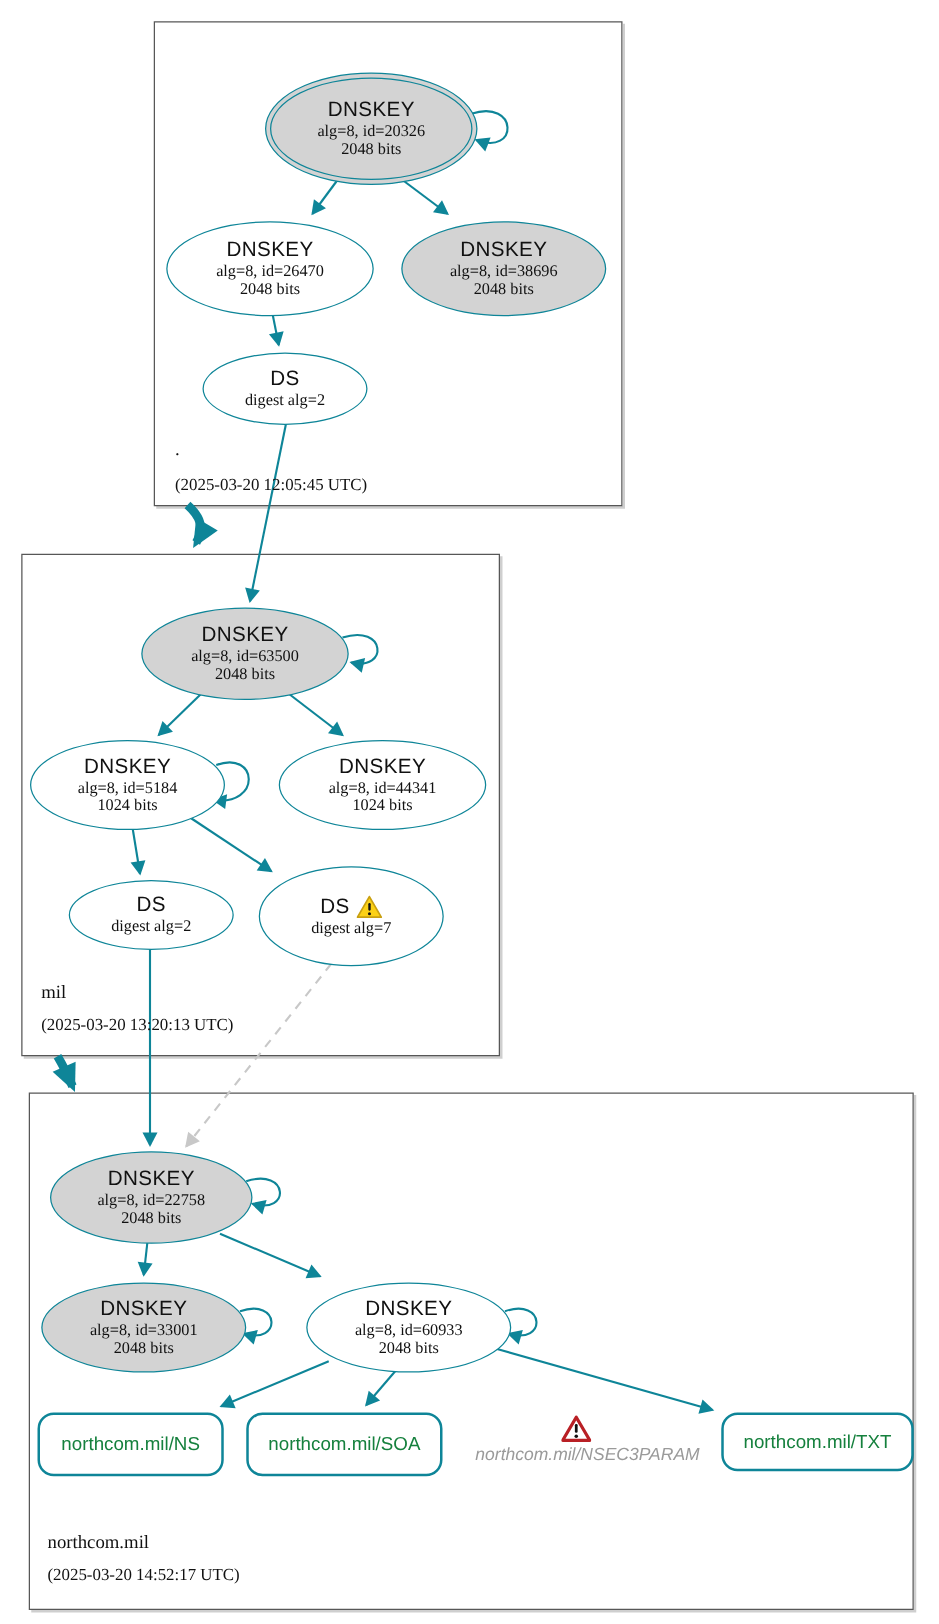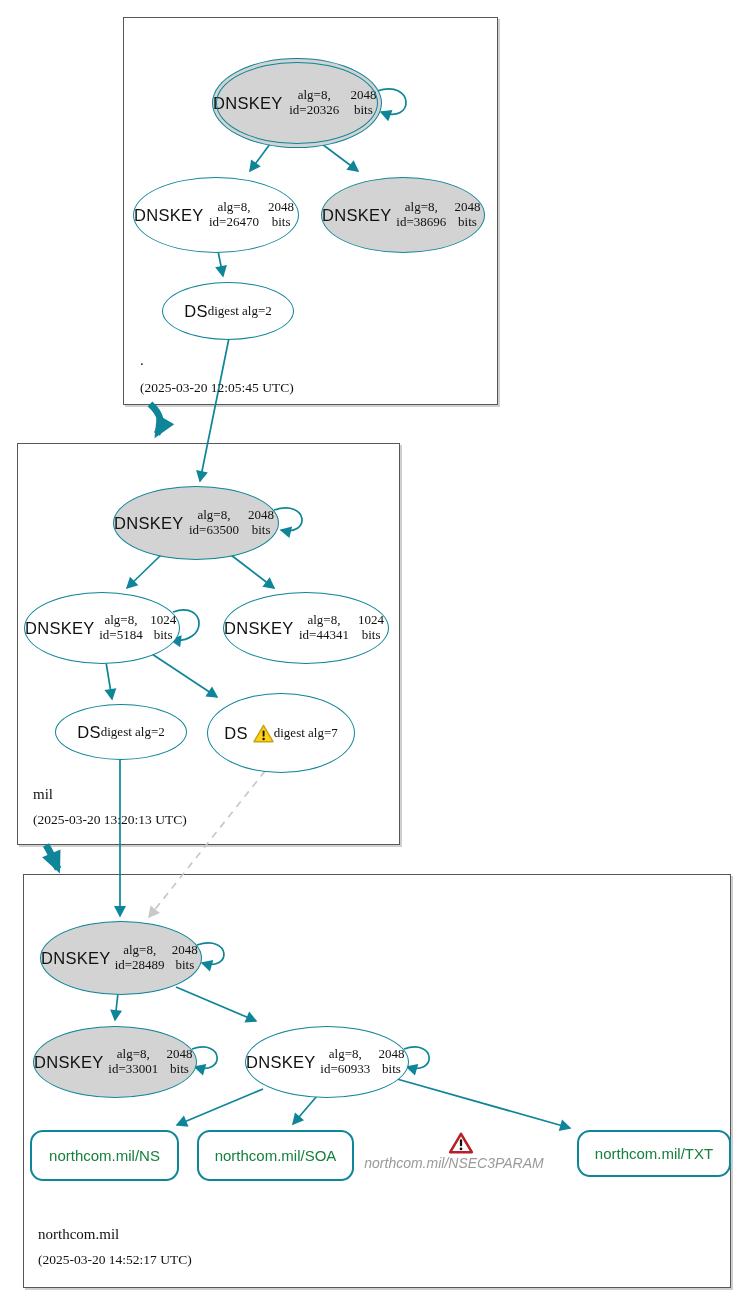--- a/index.html
+++ b/index.html
@@ -1,21 +1,21 @@
 <!DOCTYPE html>
 <html><head>
 <meta charset="utf-8">
 <style>
   html,body{margin:0;padding:0;background:#ffffff;}
   .canvas{position:relative;width:751px;height:1299px;background:#ffffff;overflow:hidden;
           font-family:"Liberation Serif", serif;}
   .zone-box{position:absolute;border:1px solid #575757;background:transparent;
             box-shadow:2px 2px 0 0 #cfcfcf;}
   .edges{position:absolute;left:0;top:0;width:751px;height:1299px;}
-  .node{position:absolute;display:flex;flex-direction:row;align-items:center;justify-content:center;
+  .node{position:absolute;display:flex;flex-direction:column;align-items:center;justify-content:center;
         border:1.7px solid #0e8598;border-radius:50%;background:#ffffff;text-align:center;line-height:1.12;}
   .node.gray{background:#d3d3d3;}
   .inner-ring{position:absolute;inset:3px;border:1.7px solid #0e8598;border-radius:50%;pointer-events:none;}
   .ntitle{font-family:"Liberation Sans", sans-serif;font-size:16.5px;color:#111;letter-spacing:.3px;}
   .ndetail{font-family:"Liberation Serif", serif;font-size:13px;color:#111;}
   .title-row{display:flex;align-items:center;gap:5px;}
   .rrset{position:absolute;display:flex;align-items:center;justify-content:center;
          border:2px solid #0e8598;border-radius:13px;background:#fff;
          font-family:"Liberation Sans", sans-serif;font-size:15px;color:#15803d;}
   .zone-name{position:absolute;font-family:"Liberation Serif", serif;font-size:15px;color:#111;}
@@ -137,21 +137,21 @@
       </span>
     </div>
     <div class="ndetail">digest alg=7</div>
   </div>
 
   <div class="zone-name" style="left:33px;top:786px;">mil</div>
   <div class="zone-ts" style="left:33px;top:812px;">(2025-03-20 13:20:13 UTC)</div>
 
   <div class="node gray" style="left:40px;top:921px;width:160px;height:72px;">
     <div class="ntitle">DNSKEY</div>
-    <div class="ndetail">alg=8, id=28489</div>
+    <div class="ndetail">alg=8, id=22758</div>
     <div class="ndetail">2048 bits</div>
   </div>
 
   <div class="node gray" style="left:33px;top:1026px;width:162px;height:70px;">
     <div class="ntitle">DNSKEY</div>
     <div class="ndetail">alg=8, id=33001</div>
     <div class="ndetail">2048 bits</div>
   </div>
 
   <div class="node" style="left:245px;top:1026px;width:162px;height:70px;">
@@ -168,21 +168,21 @@
     <span>northcom.mil/SOA</span>
   </div>
 
   <span class="icon" style="position:absolute;left:449px;top:1132px;">
     <svg width="24" height="22" viewBox="0 0 24 22">
       <path d="M12 1.8 L22.8 20.2 H1.2 Z" fill="#ffffff" stroke="#b92025" stroke-width="2.6" stroke-linejoin="round"></path>
       <rect x="10.9" y="7.2" width="2.2" height="7" rx="1" fill="#111"></rect>
       <circle cx="12" cy="16.9" r="1.4" fill="#111"></circle>
     </svg>
   </span>
-  <div class="missing-rrset" style="left:364px;top:1155px;">northcom.mil/NSEC3PARAM</div>
+  <div class="missing-rrset" style="left:380px;top:1155px;">northcom.mil/NSEC3PARAM</div>
 
   <div class="rrset" style="left:577px;top:1130px;width:150px;height:43px;">
     <span>northcom.mil/TXT</span>
   </div>
 
   <div class="zone-name" style="left:38px;top:1226px;">northcom.mil</div>
   <div class="zone-ts" style="left:38px;top:1252px;">(2025-03-20 14:52:17 UTC)</div>
 
 </div>
 

